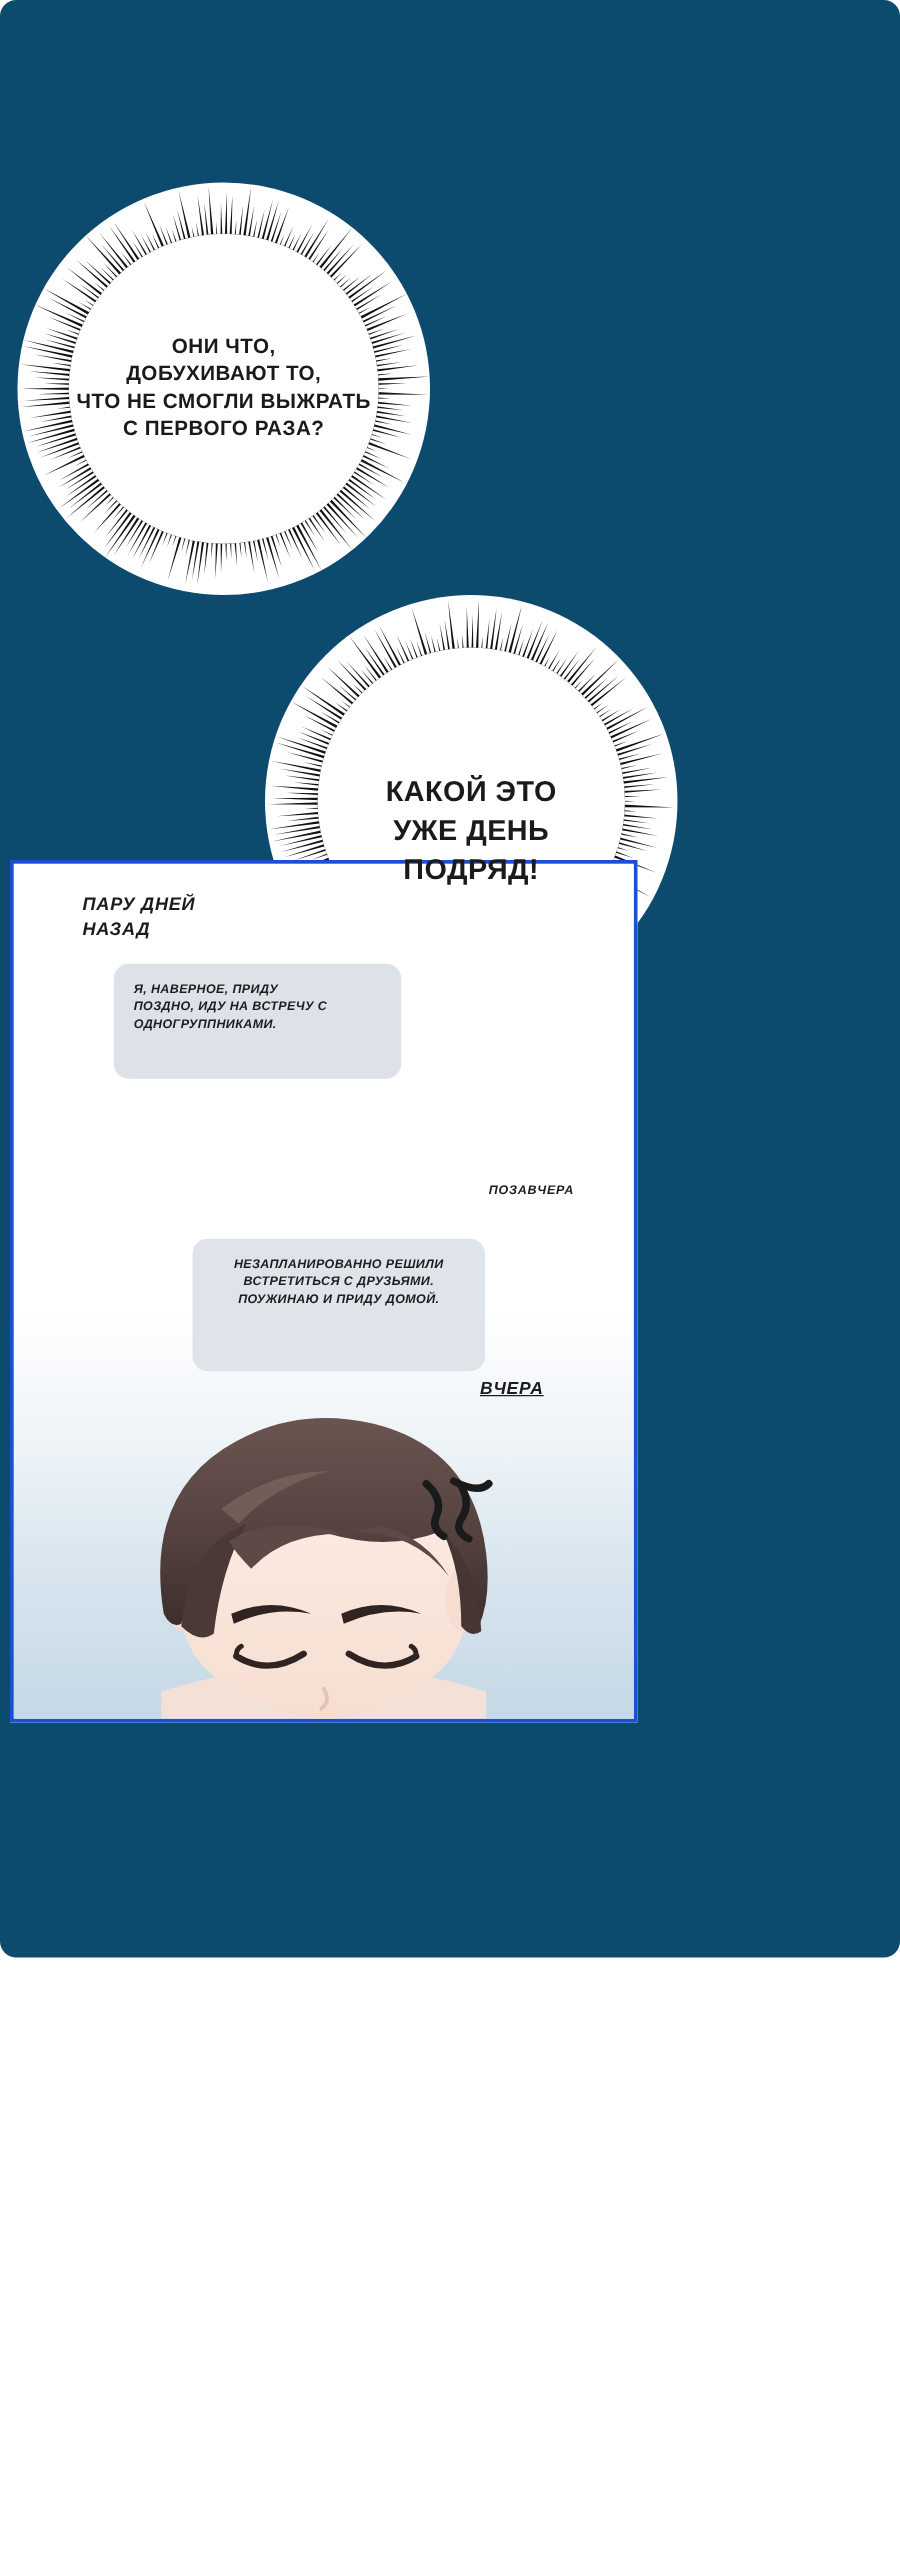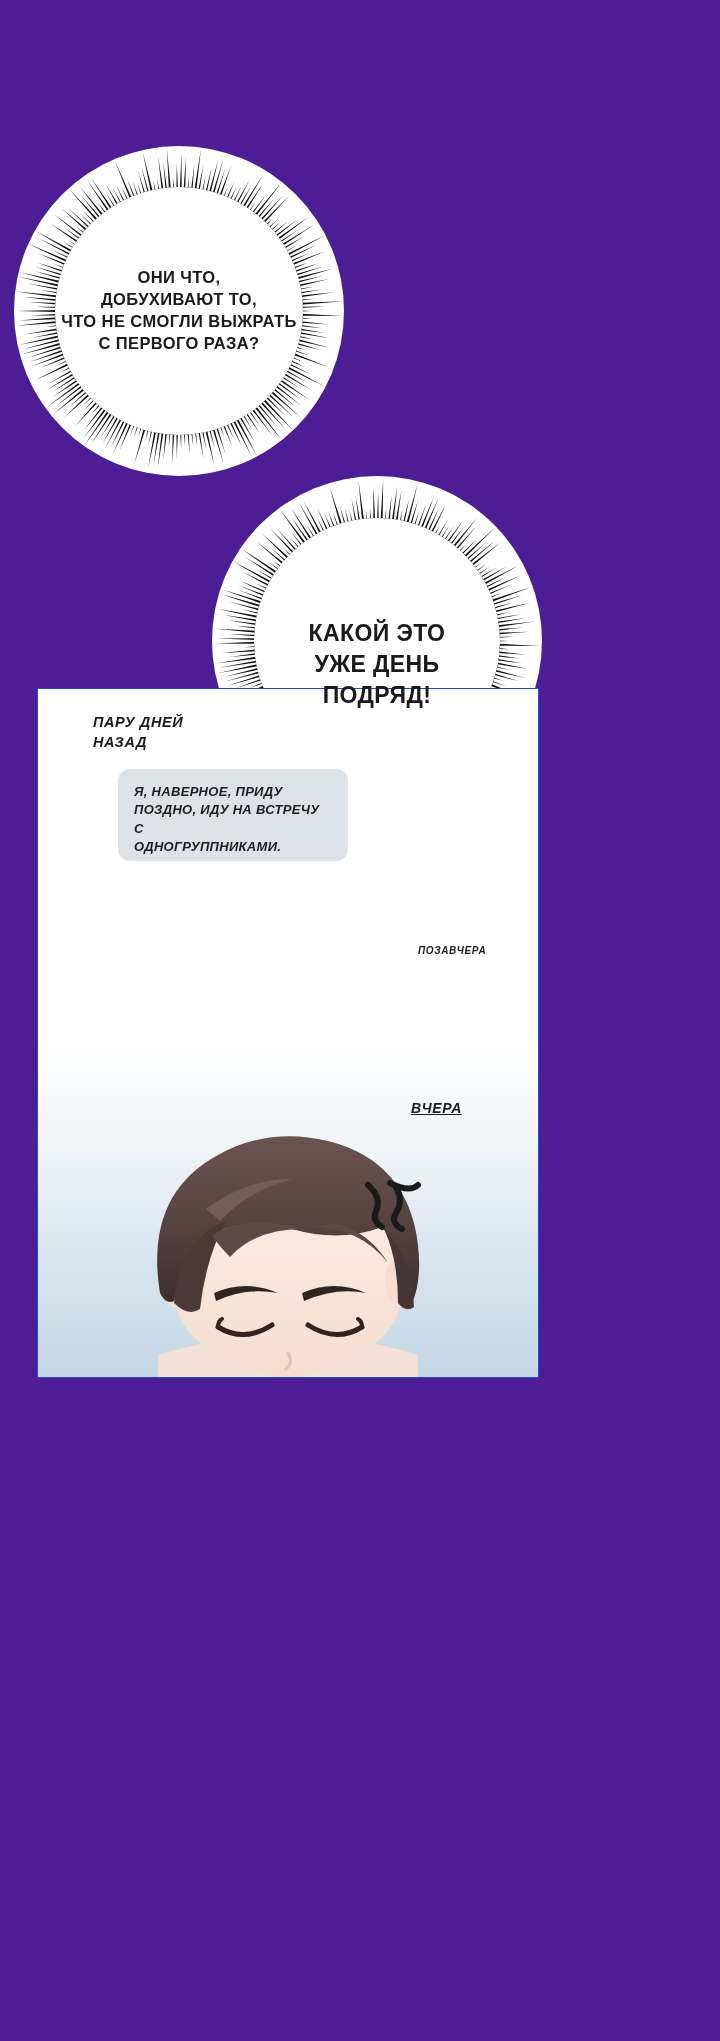--- a/index.html
+++ b/index.html
@@ -12,22 +12,23 @@
     height: 2041px;
     position: relative;
     overflow: hidden;
     font-family: "Liberation Sans", sans-serif;
   }
 
   .page {
     position: absolute;
     top: 0; left: 0;
     width: 720px;
-    height: 2041px;
-    background: #4c1d95;
+    height: 1566px;
+    background: #0c4a6e;
+    border-radius: 13px;
   }
 
   
   .balloon {
     position: absolute;
     border-radius: 50%;
     background: #ffffff;
   }
   .balloon .spikes {
     position: absolute;
@@ -76,25 +77,25 @@
   }
   #balloon-2 .inner {
     left: 43px; top: 43px;
     width: 244px; height: 244px;
   }
   #balloon-2 .txt { font-size: 23px; line-height: 1.35; margin-top: 47px; }
 
   
   #panel {
     position: absolute;
-    left: 37px;
+    left: 8px;
     top: 688px;
     width: 502px;
     height: 690px;
-    border: 1px solid #1d4ed8;
+    border: 3px solid #1d4ed8;
     background: #ffffff;
     overflow: hidden;
     box-sizing: border-box;
   }
   .panel-bg {
     position: absolute;
     left: 0; top: 0; right: 0; bottom: 0;
     background: linear-gradient(to bottom, #ffffff 0%, #ffffff 52%, #eef3f7 68%, #d6e4ee 84%, #c5d8e6 100%);
   }
 
@@ -122,21 +123,21 @@
     padding: 14px 16px;
   }
   .bubble .btext {
     font-style: italic;
     font-weight: 600;
     color: #1c1c1c;
     letter-spacing: 0.3px;
     line-height: 1.42;
     text-transform: uppercase;
     white-space: pre-line;
-    font-size: 13px;
+    font-size: 10px;
   }
   #bubble-1 {
     left: 80px;
     top: 80px;
     width: 230px;
     height: 92px;
     background: #dde2e9;
   }
   #bubble-2 {
     left: 196px;
@@ -632,20 +633,25 @@
 
     <div class="bubble" id="bubble-1">
       <div class="btext">Я, наверное, приду
 поздно, иду на встречу с
 одногруппниками.</div>
     </div>
 
 
     <div class="caption" id="caption-beforeyesterday">Позавчера</div>
 
+    <div class="bubble" id="bubble-3">
+      <div class="btext">Незапланированно решили
+встретиться с друзьями.
+Поужинаю и приду домой.</div>
+    </div>
 
     <div class="caption" id="caption-yesterday">Вчера</div>
 
     <svg class="char" viewBox="0 0 496 260" preserveAspectRatio="xMidYMax meet">
       <defs>
         <linearGradient id="hairG" x1="0" y1="0" x2="0" y2="1">
           <stop offset="0%" stop-color="#6a5450"></stop>
           <stop offset="55%" stop-color="#55423f"></stop>
           <stop offset="100%" stop-color="#3d2e2c"></stop>
         </linearGradient>

